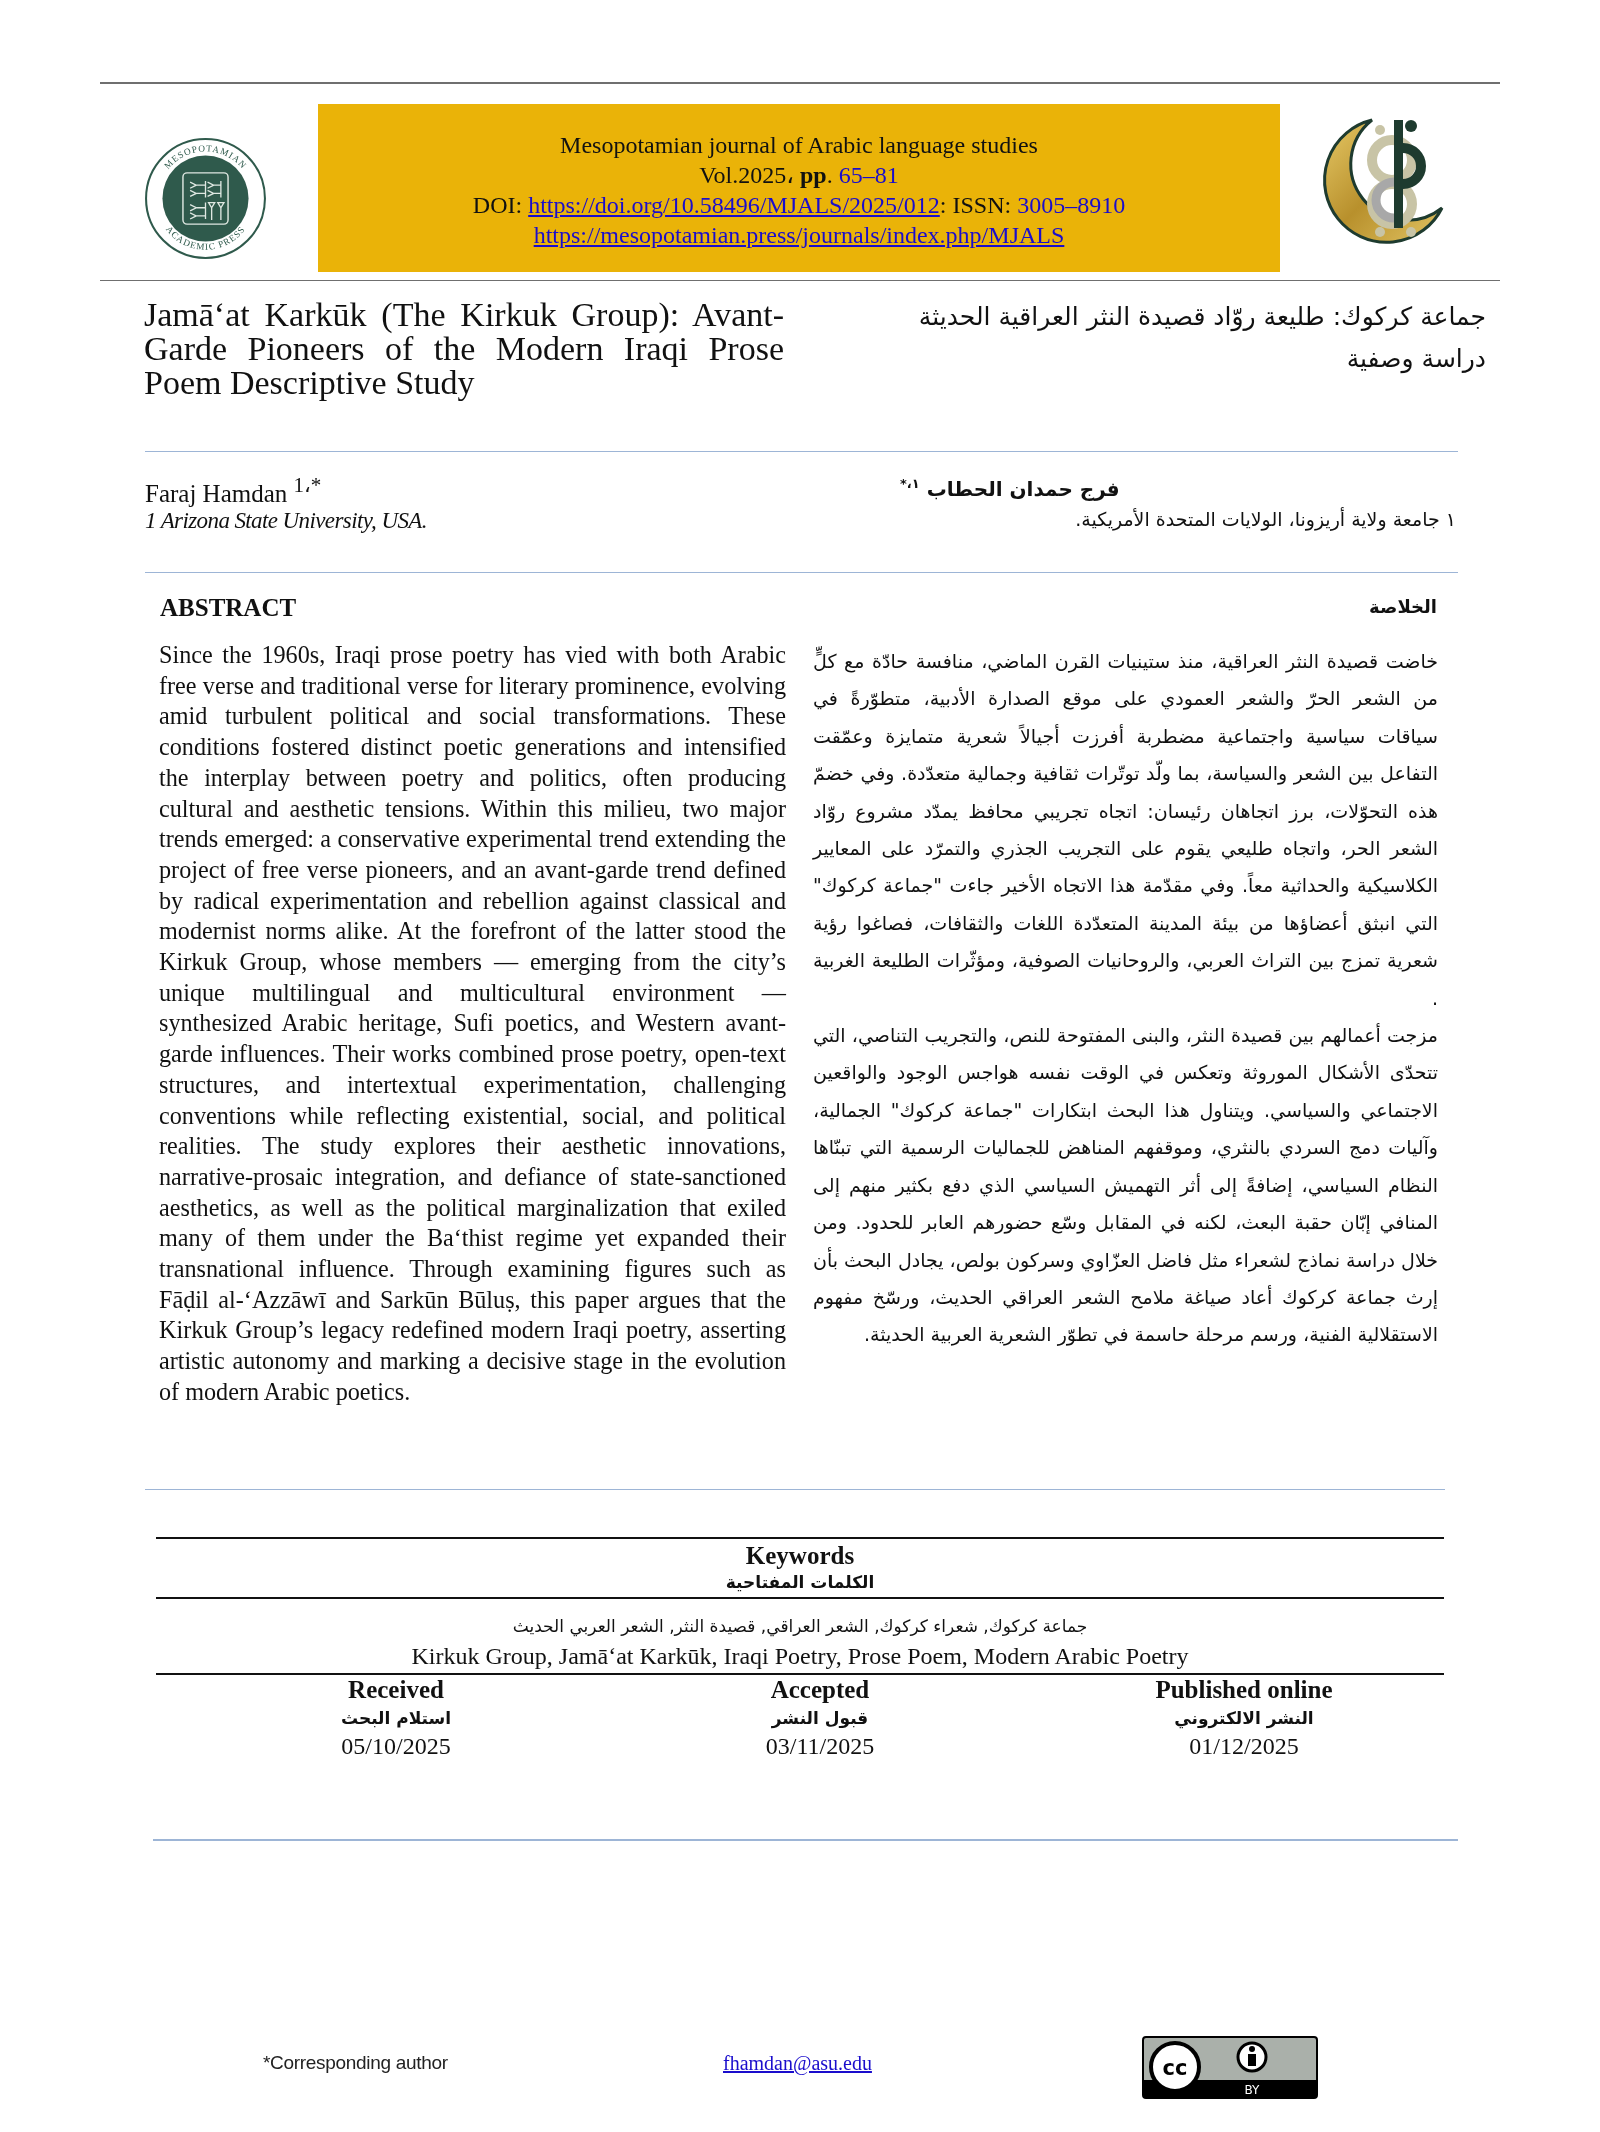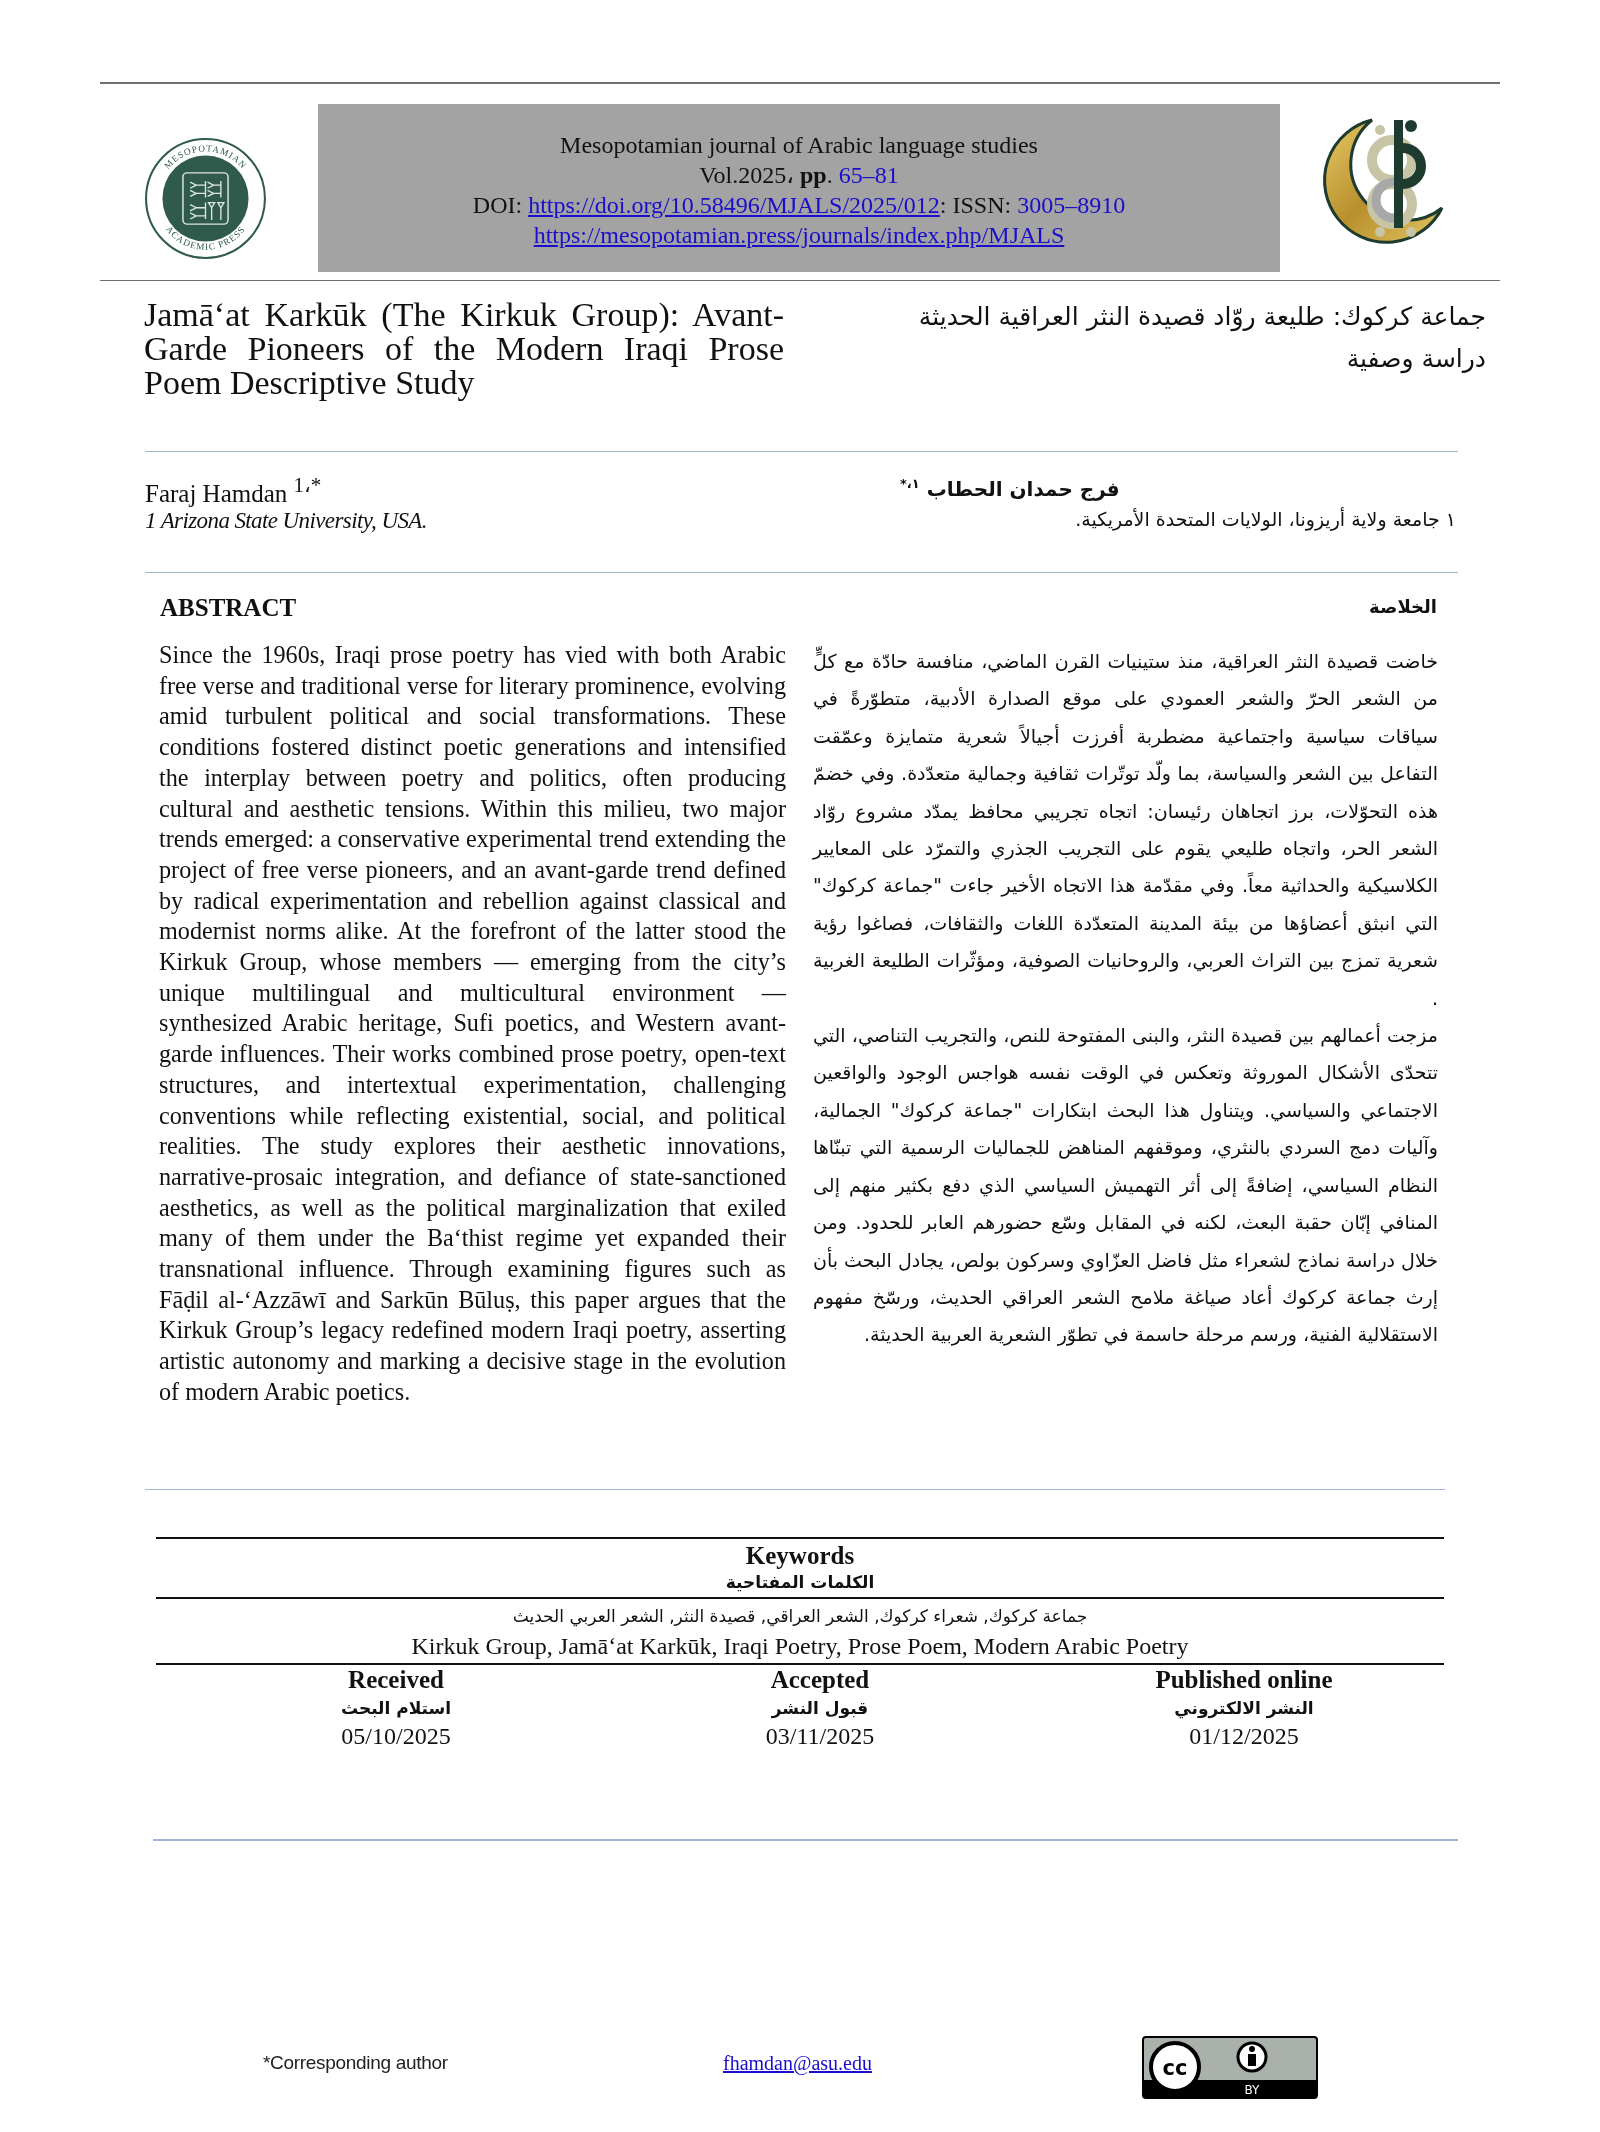--- a/index.html
+++ b/index.html
@@ -10,21 +10,21 @@
     }
     a { color: #1a0dcc; text-decoration: underline; }
     .abs { position: absolute; }
 
     
     .top-rule { left: 100px; top: 82px; width: 1400px; height: 2px; background: #6f6f6f; }
     .header-rule { left: 100px; top: 280px; width: 1400px; height: 1px; background: #6f6f6f; }
     .logo-left { left: 144px; top: 137px; width: 123px; height: 123px; }
     .logo-right { left: 1310px; top: 108px; width: 138px; height: 150px; }
     .banner {
-      left: 318px; top: 104px; width: 962px; height: 168px; background: #a3a3a3;
+      left: 318px; top: 104px; width: 962px; height: 168px; background: #eab308;
       text-align: center; font-size: 24px; line-height: 30px; padding-top: 26px;
     }
     .banner .blue { color: #1a0dcc; }
 
     
     .title-en { left: 144px; top: 298px; width: 640px; font-size: 34px; line-height: 34px; text-align: justify; }
     .title-ar {
       left: 858px; top: 296px; width: 628px; direction: rtl; text-align: right;
       font-family: "DejaVu Sans", sans-serif; font-size: 25px; line-height: 42px;
     }
@@ -60,21 +60,21 @@
       font-family: "DejaVu Sans", sans-serif; font-size: 19px; line-height: 37.4px;
     }
     .ar-text p { text-align-last: right; }
     .r3 { left: 145px; top: 1489px; width: 1300px; }
 
     
     .kw-table { left: 156px; top: 1537px; width: 1288px; }
     .thick { height: 2px; background: #111; }
     .kw-head { text-align: center; font-size: 25px; font-weight: bold; line-height: 26px; padding-top: 4px; }
     .kw-head-ar { text-align: center; font-family: "DejaVu Sans", sans-serif; font-size: 17px; font-weight: bold; line-height: 26px; padding-bottom: 2px; direction: rtl; }
-    .kw-ar { text-align: center; font-family: "DejaVu Sans", sans-serif; font-size: 17px; line-height: 30px; padding-top: 2px; direction: rtl; }
+    .kw-ar { text-align: center; font-family: "DejaVu Sans", sans-serif; font-size: 17px; line-height: 30px; padding-top: 12px; direction: rtl; }
     .kw-en { text-align: center; font-size: 24px; line-height: 30px; padding-bottom: 2px; }
     .dates { display: flex; justify-content: space-between; padding: 0 60px 0 100px; }
     .date-col { text-align: center; width: 280px; }
     .date-label { font-size: 25px; font-weight: bold; line-height: 30px; }
     .date-label-ar { font-family: "DejaVu Sans", sans-serif; font-size: 17px; font-weight: bold; line-height: 26px; direction: rtl; }
     .date-val { font-size: 24px; line-height: 30px; }
     .r4 { left: 153px; top: 1839px; width: 1305px; height: 2px; background: #9db5d6; }
 
     
     .corr { left: 263px; top: 2052px; font-family: "Liberation Sans", sans-serif; font-size: 19px; color: #222; letter-spacing: -0.3px; }

